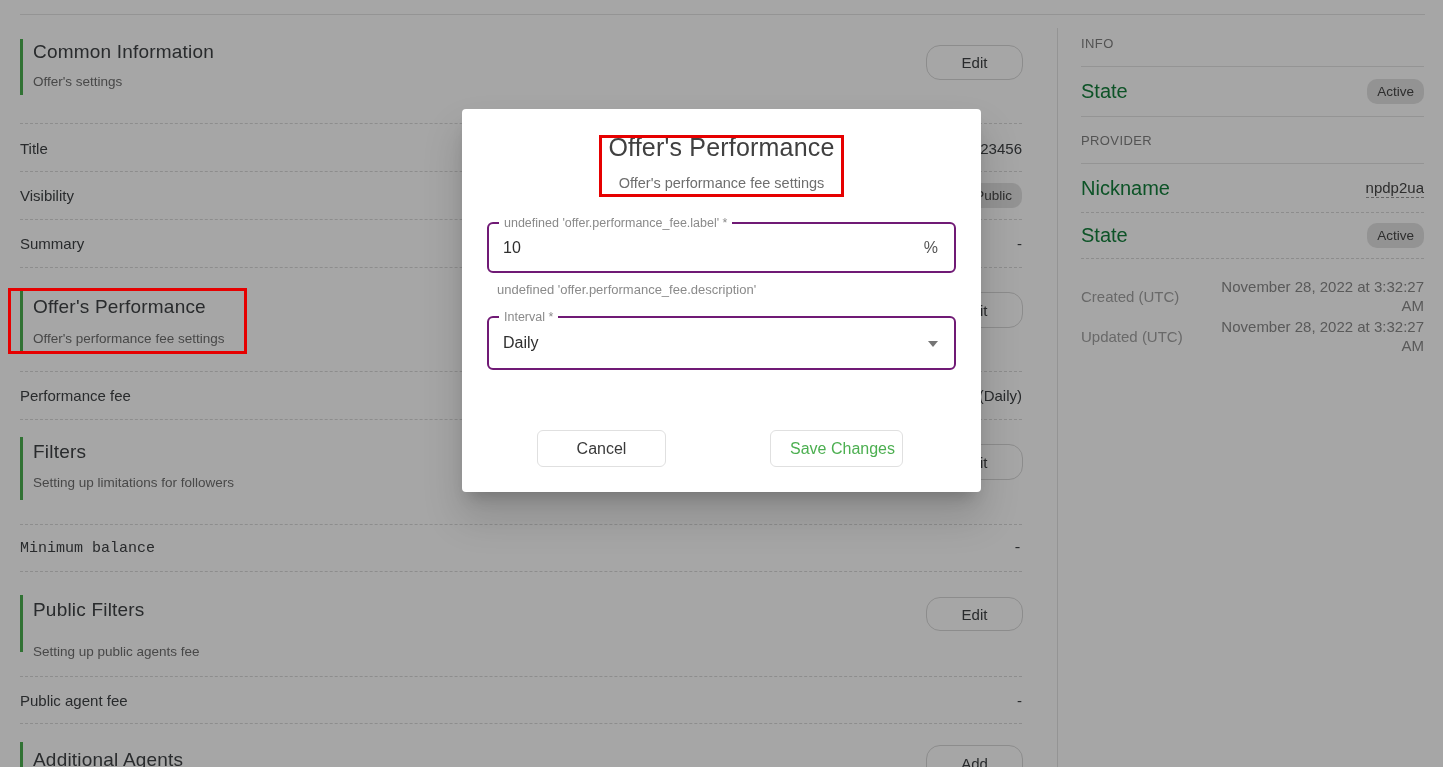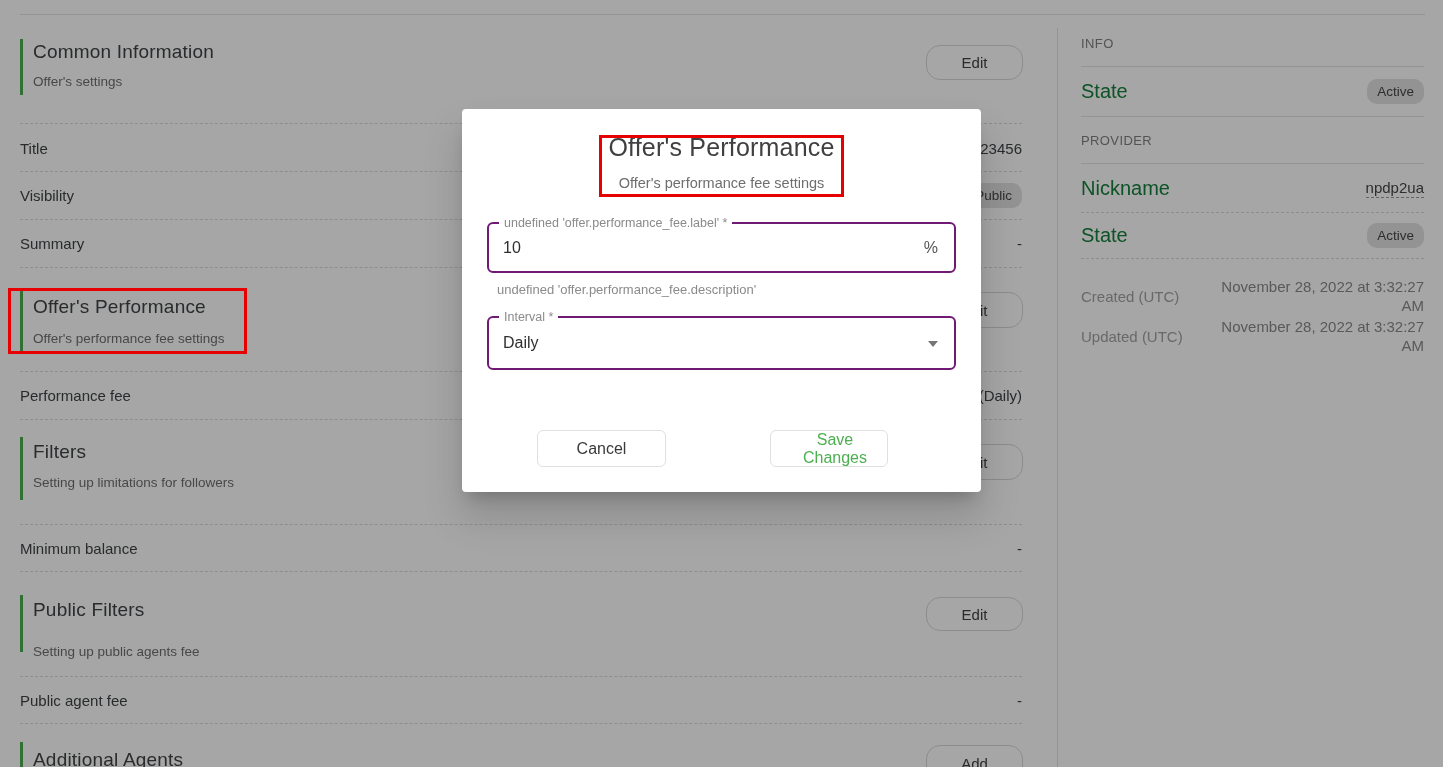--- a/index.html
+++ b/index.html
@@ -85,21 +85,21 @@
   }
   .helper { left:35px; font-size:13px; color:#8a8a8a; line-height:17px; }
 
   .modal-btn {
     position:absolute; top:321px; height:37px; background:#fff;
     border:1px solid #e0e0e0; border-radius:6px; cursor:pointer;
     font-family:"Liberation Sans", sans-serif; font-size:16px;
     display:flex; align-items:center; justify-content:center;
   }
   .btn-cancel { left:75px; width:129px; color:#3a3a3a; }
-  .btn-save   { left:308px; width:118px; color:#4caf50;padding-left:12px; }
+  .btn-save   { left:308px; width:133px; color:#4caf50;padding-left:12px; }
 
   
   .anno { border:3px solid #e60000; z-index:40; pointer-events:none; }
 </style>
 </head>
 <body>
 
 <div class="abs topline"></div>
 <div class="abs vline"></div>
 
@@ -144,21 +144,21 @@
 <div class="abs dash" style="top:419px;"></div>
 
 <div class="abs section" style="left:20px; top:437px; height:63px;">
   <div class="sec-title" style="margin-top:2px;">Filters</div>
   <div class="sec-sub" style="margin-top:9px;">Setting up limitations for followers</div>
 </div>
 <button class="abs btn-outline" style="left:926px; top:444px; height:36px;">Edit</button>
 
 <div class="abs dash" style="top:524px;"></div>
 
-<div class="abs row" style="top:525px; height:46px;">
+<div class="abs row" style="top:525px; height:46px;font-family:Liberation Mono, monospace;">
   <span class="row-label">Minimum balance</span>
   <span class="row-value">-</span>
 </div>
 <div class="abs dash" style="top:571px;"></div>
 
 <div class="abs section" style="left:20px; top:595px; height:57px;">
   <div class="sec-title" style="margin-top:2px;">Public Filters</div>
   <div class="sec-sub" style="margin-top:20px;">Setting up public agents fee</div>
 </div>
 <button class="abs btn-outline" style="left:926px; top:597px; height:34px;">Edit</button>

